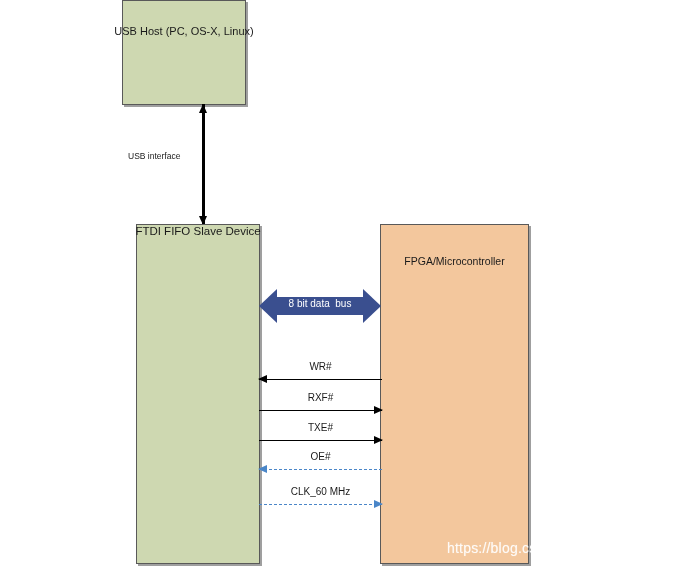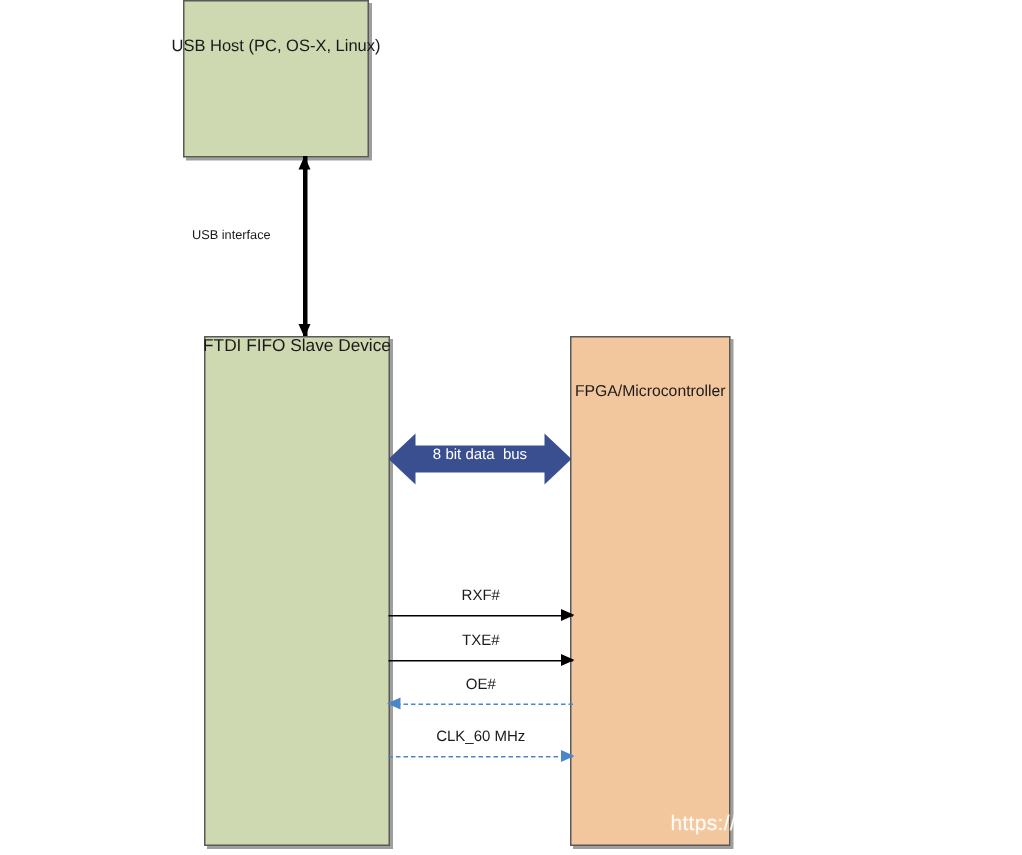--- a/index.html
+++ b/index.html
@@ -53,21 +53,21 @@
     width: 124px;
     height: 340px;
     background: #ced8b1;
     align-items: flex-start;
   }
   #ftdi-block .block-label { font-size: 11.5px; }
 
   #fpga-block {
     left: 380px;
     top: 224px;
-    width: 107px;
+    width: 149px;
     height: 340px;
     background: #f3c79d;
     align-items: flex-start;
   }
   #fpga-block .block-label { margin-top: 30px; font-size: 10.5px; }
 
   
   #usb-connector {
     position: absolute;
     left: 199px;
@@ -243,20 +243,25 @@
   </div>
 
   <div id="data-bus">
     <div class="bus-head-left"></div>
     <div class="bus-body"></div>
     <div class="bus-head-right"></div>
     <div class="bus-text">8 bit data  bus</div>
   </div>
 
 
+  <div class="signal" style="top:361px">
+    <span class="sig-label">WR#</span>
+    <div class="sig-line"></div>
+    <div class="arrow-left"></div>
+  </div>
 
   <div class="signal" style="top:392px">
     <span class="sig-label">RXF#</span>
     <div class="sig-line"></div>
     <div class="arrow-right"></div>
   </div>
 
   <div class="signal" style="top:422px">
     <span class="sig-label">TXE#</span>
     <div class="sig-line"></div>

